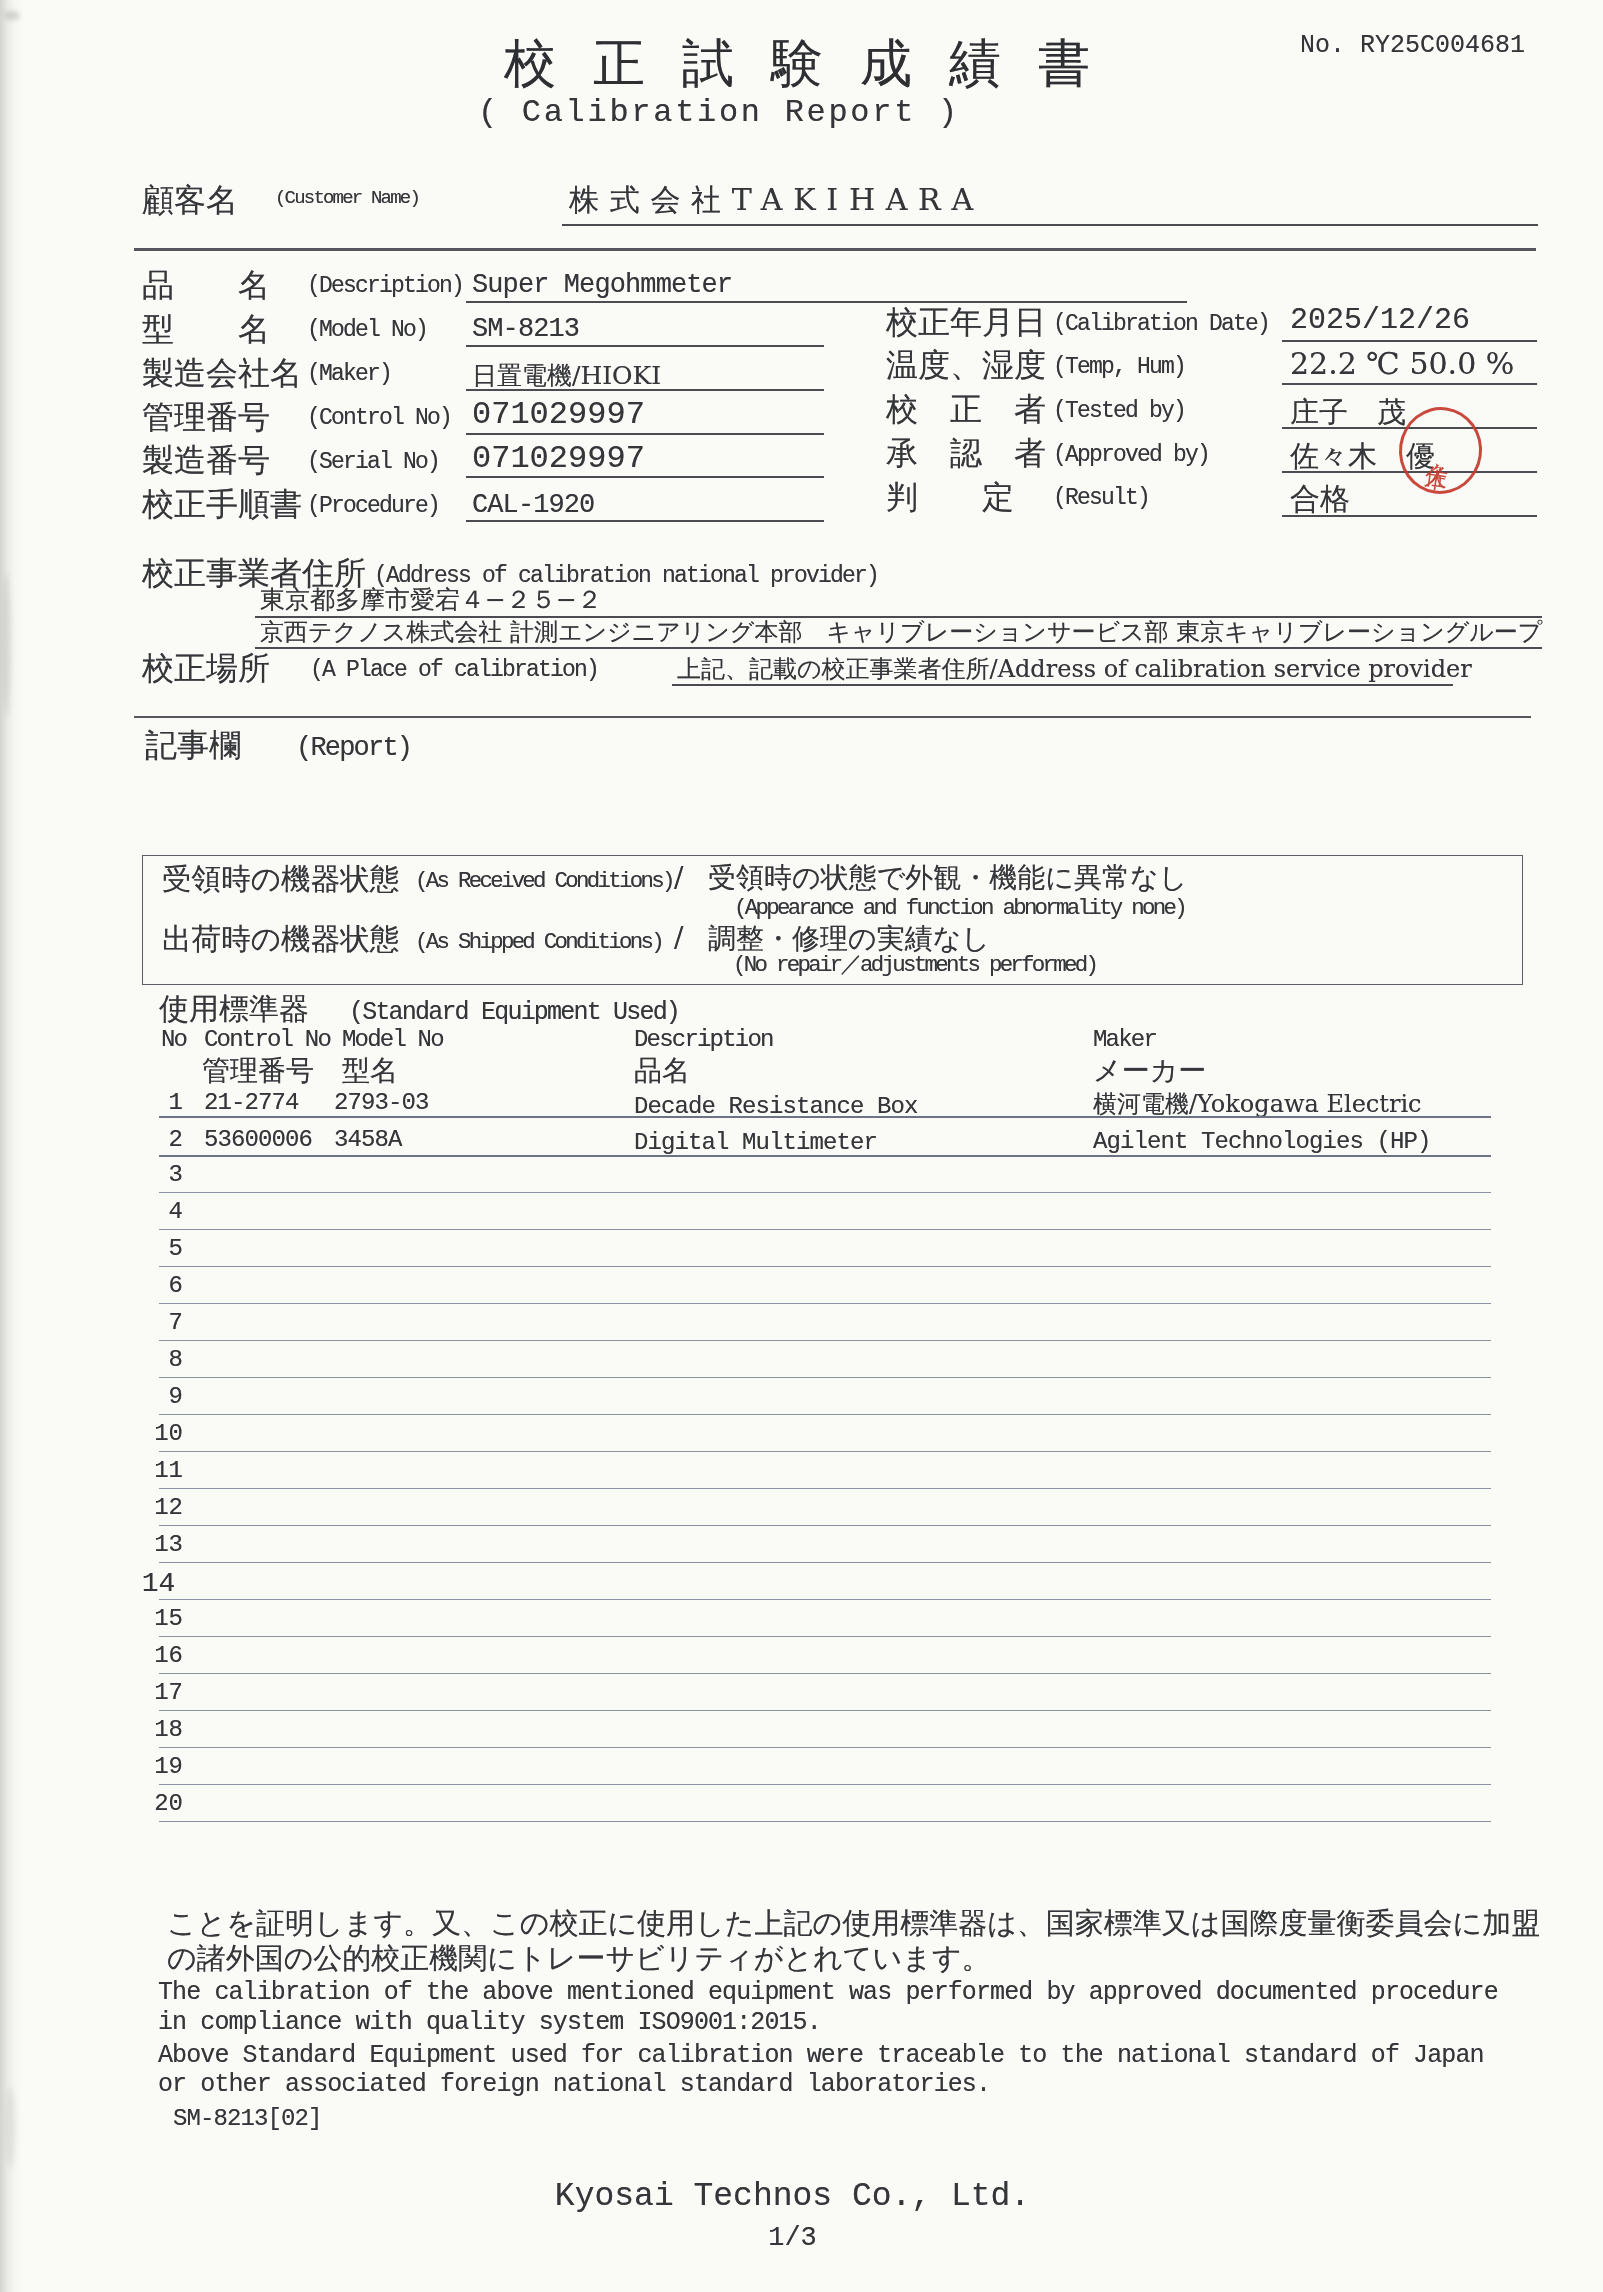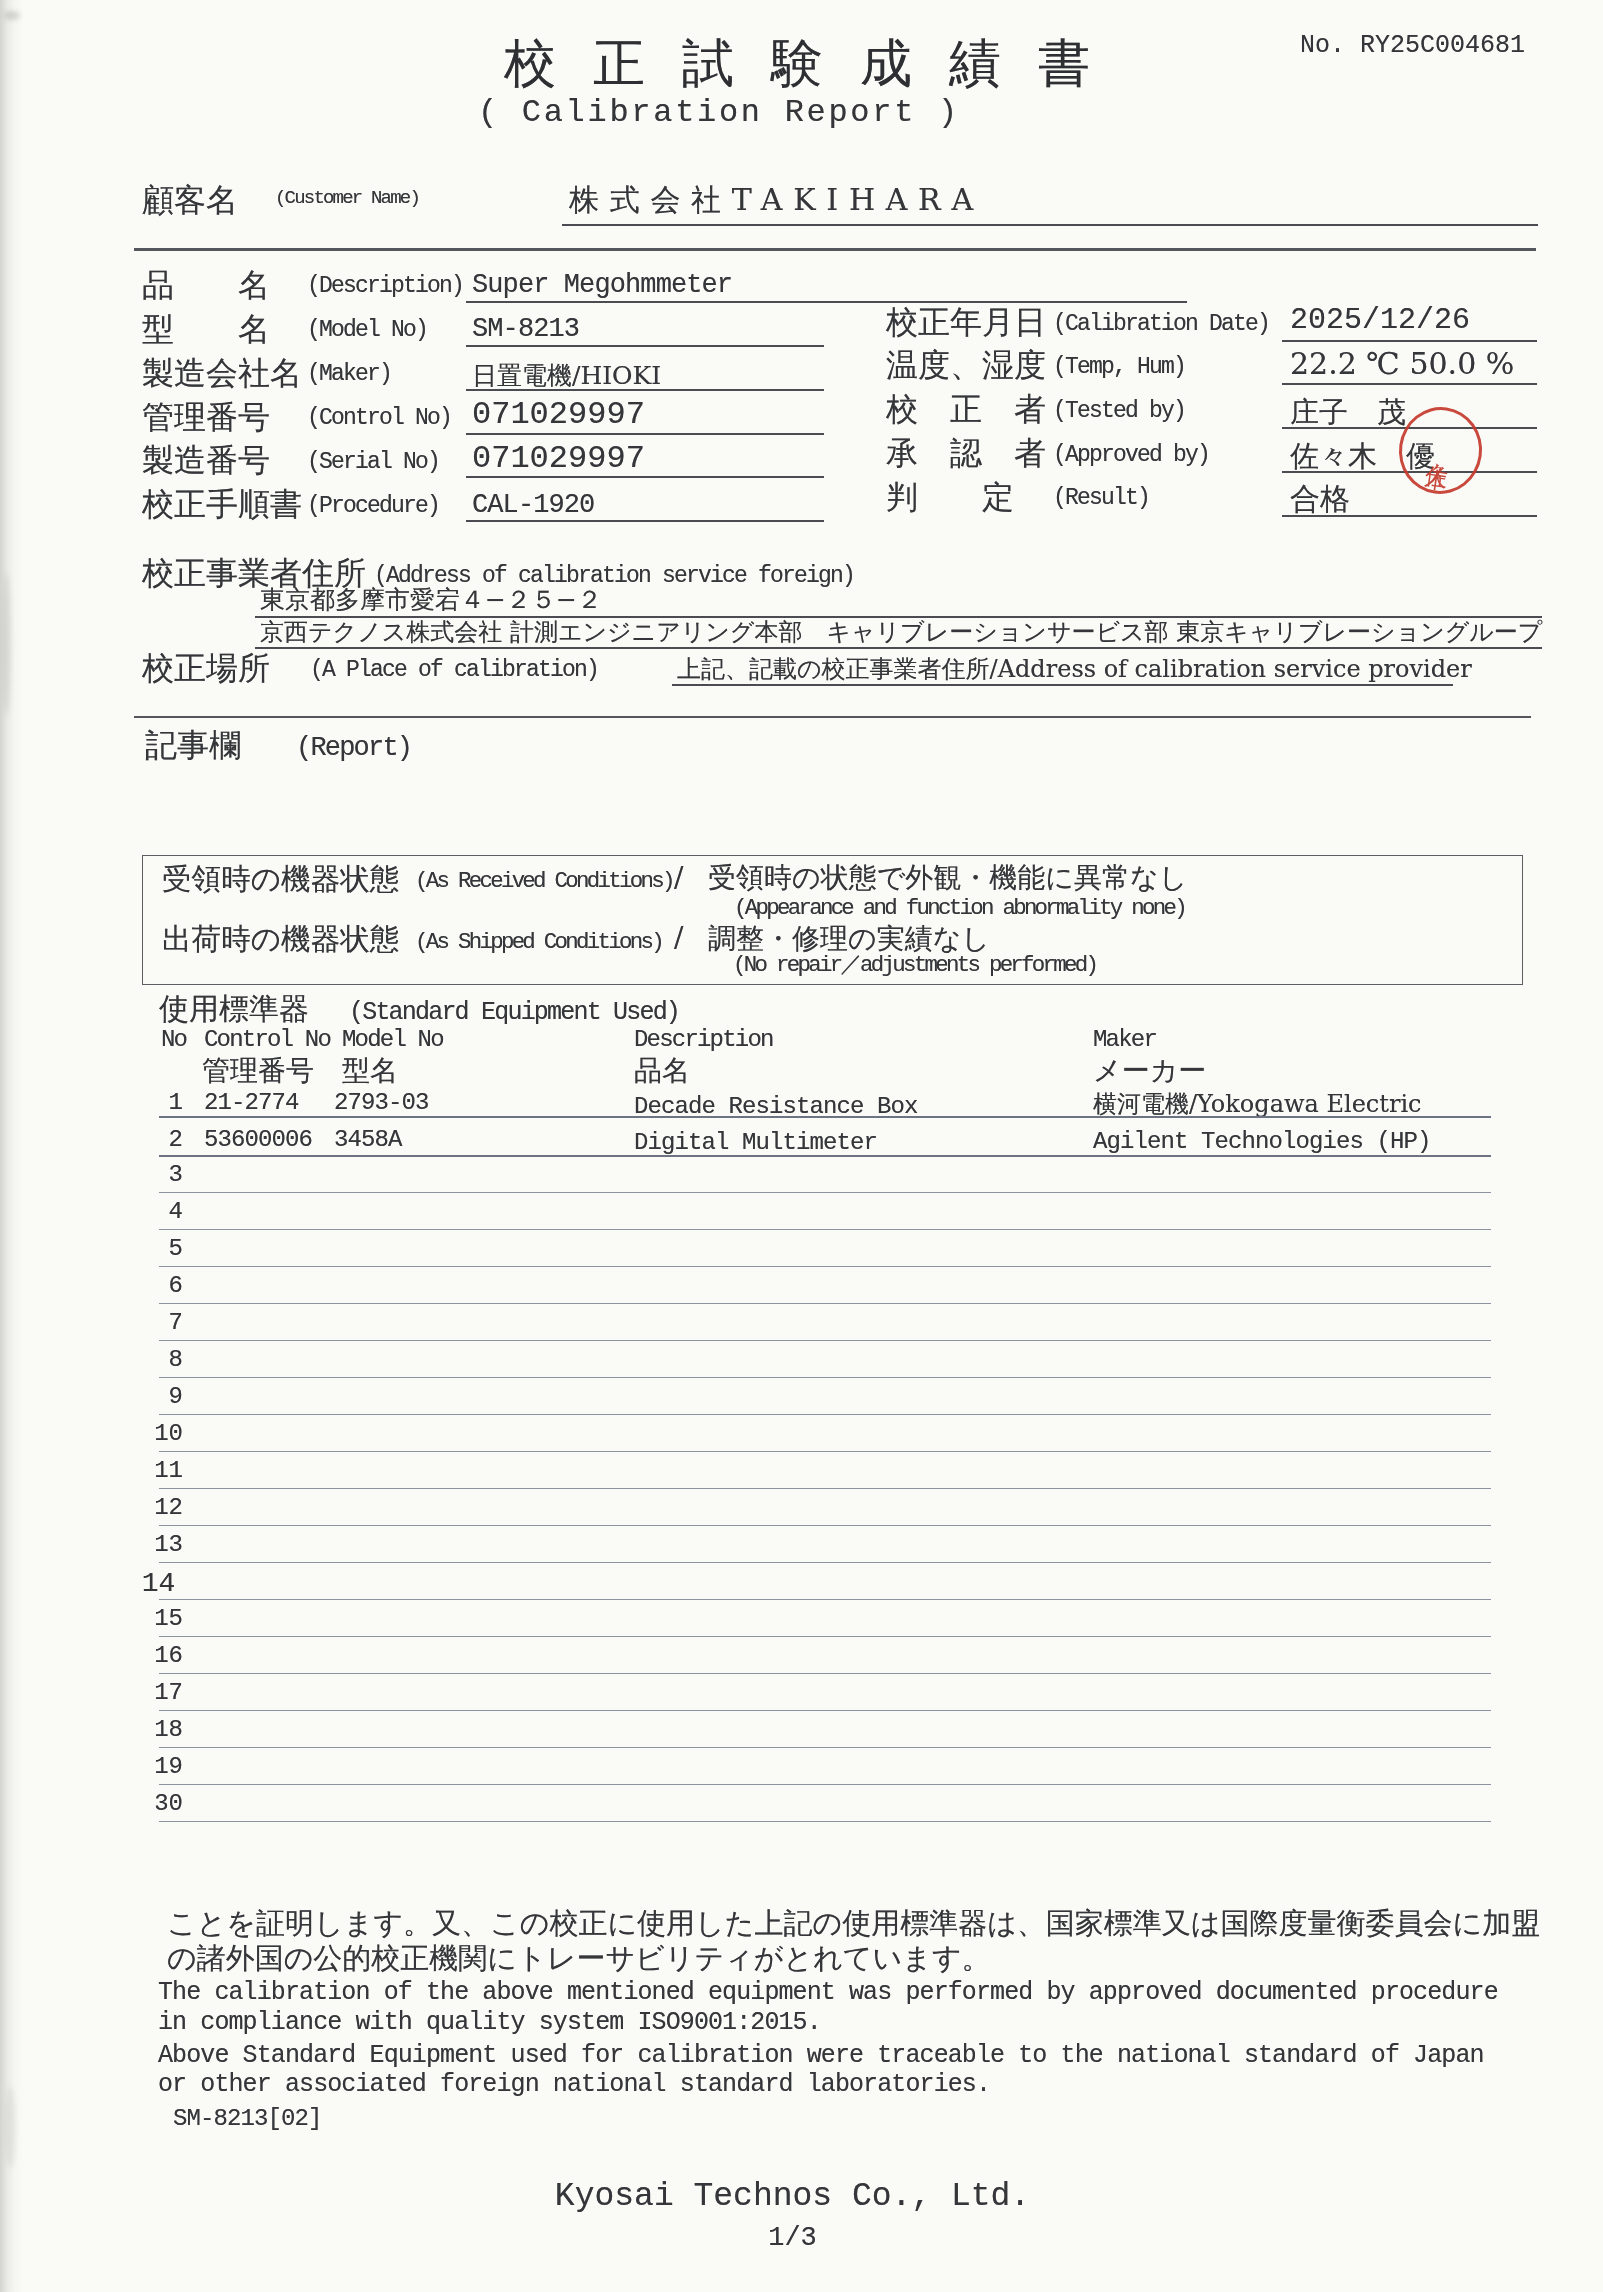--- a/index.html
+++ b/index.html
@@ -116,21 +116,21 @@
   <div class="abs" style="left:886px;top:479px;font-size:32px;">判　　定</div>
   <div class="abs lat en-label" style="left:1053px;top:485px;">(Result)</div>
   <div class="abs" style="left:1290px;top:482px;font-size:30px;">合格</div>
   <div class="ul" style="left:1282px;top:515px;width:255px;"></div>
 
   <div class="stamp">
     <div class="stamp-text">佐々木</div>
   </div>
 
   <div class="abs" style="left:142px;top:555px;font-size:32px;">校正事業者住所</div>
-  <div class="abs lat en-label" style="left:374px;top:563px;">(Address of calibration service foreign)</div>
+  <div class="abs lat en-label" style="left:374px;top:563px;">(Address of calibration national provider)</div>
   <div class="abs" style="left:260px;top:586px;font-size:25px;">東京都多摩市愛宕４−２５−２</div>
   <div class="ul" style="left:255px;top:616px;width:1287px;"></div>
   <div class="abs" style="left:260px;top:619px;font-size:24px;">京西テクノス株式会社 計測エンジニアリング本部　キャリブレーションサービス部 東京キャリブレーショングループ</div>
   <div class="ul" style="left:255px;top:647px;width:1287px;"></div>
 
   <div class="abs" style="left:142px;top:650px;font-size:32px;">校正場所</div>
   <div class="abs lat en-label" style="left:310px;top:657px;">(A Place of calibration)</div>
   <div class="abs" style="left:677px;top:656px;font-size:24px;">上記、記載の校正事業者住所/Address of calibration service provider</div>
   <div class="ul" style="left:672px;top:684px;width:781px;"></div>
 
@@ -208,21 +208,21 @@
       <div class="abs lat" style="left: 134px; width: 49px; text-align: right; font-size: 24px; top: 1420px;">10</div>
       <div class="abs lat" style="left: 134px; width: 49px; text-align: right; font-size: 24px; top: 1457px;">11</div>
       <div class="abs lat" style="left: 134px; width: 49px; text-align: right; font-size: 24px; top: 1494px;">12</div>
       <div class="abs lat" style="left: 134px; width: 49px; text-align: right; font-size: 24px; top: 1531px;">13</div>
       <div class="abs lat" style="left: 134px; width: 49px; text-align: center; font-size: 28px; top: 1568px;">14</div>
       <div class="abs lat" style="left: 134px; width: 49px; text-align: right; font-size: 24px; top: 1605px;">15</div>
       <div class="abs lat" style="left: 134px; width: 49px; text-align: right; font-size: 24px; top: 1642px;">16</div>
       <div class="abs lat" style="left: 134px; width: 49px; text-align: right; font-size: 24px; top: 1679px;">17</div>
       <div class="abs lat" style="left: 134px; width: 49px; text-align: right; font-size: 24px; top: 1716px;">18</div>
       <div class="abs lat" style="left: 134px; width: 49px; text-align: right; font-size: 24px; top: 1753px;">19</div>
-      <div class="abs lat" style="left: 134px; width: 49px; text-align: right; font-size: 24px; top: 1790px;">30</div>
+      <div class="abs lat" style="left: 134px; width: 49px; text-align: right; font-size: 24px; top: 1790px;">20</div>
     </div>
 
   <div class="abs" style="left:167px;top:1907px;font-size:29px;">ことを証明します。又、この校正に使用した上記の使用標準器は、国家標準又は国際度量衡委員会に加盟</div>
   <div class="abs" style="left:167px;top:1942px;font-size:29px;">の諸外国の公的校正機関にトレーサビリティがとれています。</div>
   <div class="abs lat para-en" style="left:158px;top:1979px;">The calibration of the above mentioned equipment was performed by approved documented procedure</div>
   <div class="abs lat para-en" style="left:158px;top:2009px;">in compliance with quality system ISO9001:2015.</div>
   <div class="abs lat para-en" style="left:158px;top:2071px;">or other associated foreign national standard laboratories.</div>
   <div class="abs lat para-en" style="left:158px;top:2042px;">Above Standard Equipment used for calibration were traceable to the national standard of Japan</div>
   <div class="abs lat" style="left:173px;top:2105px;font-size:24px;letter-spacing:-0.9px;">SM-8213[02]</div>
 

